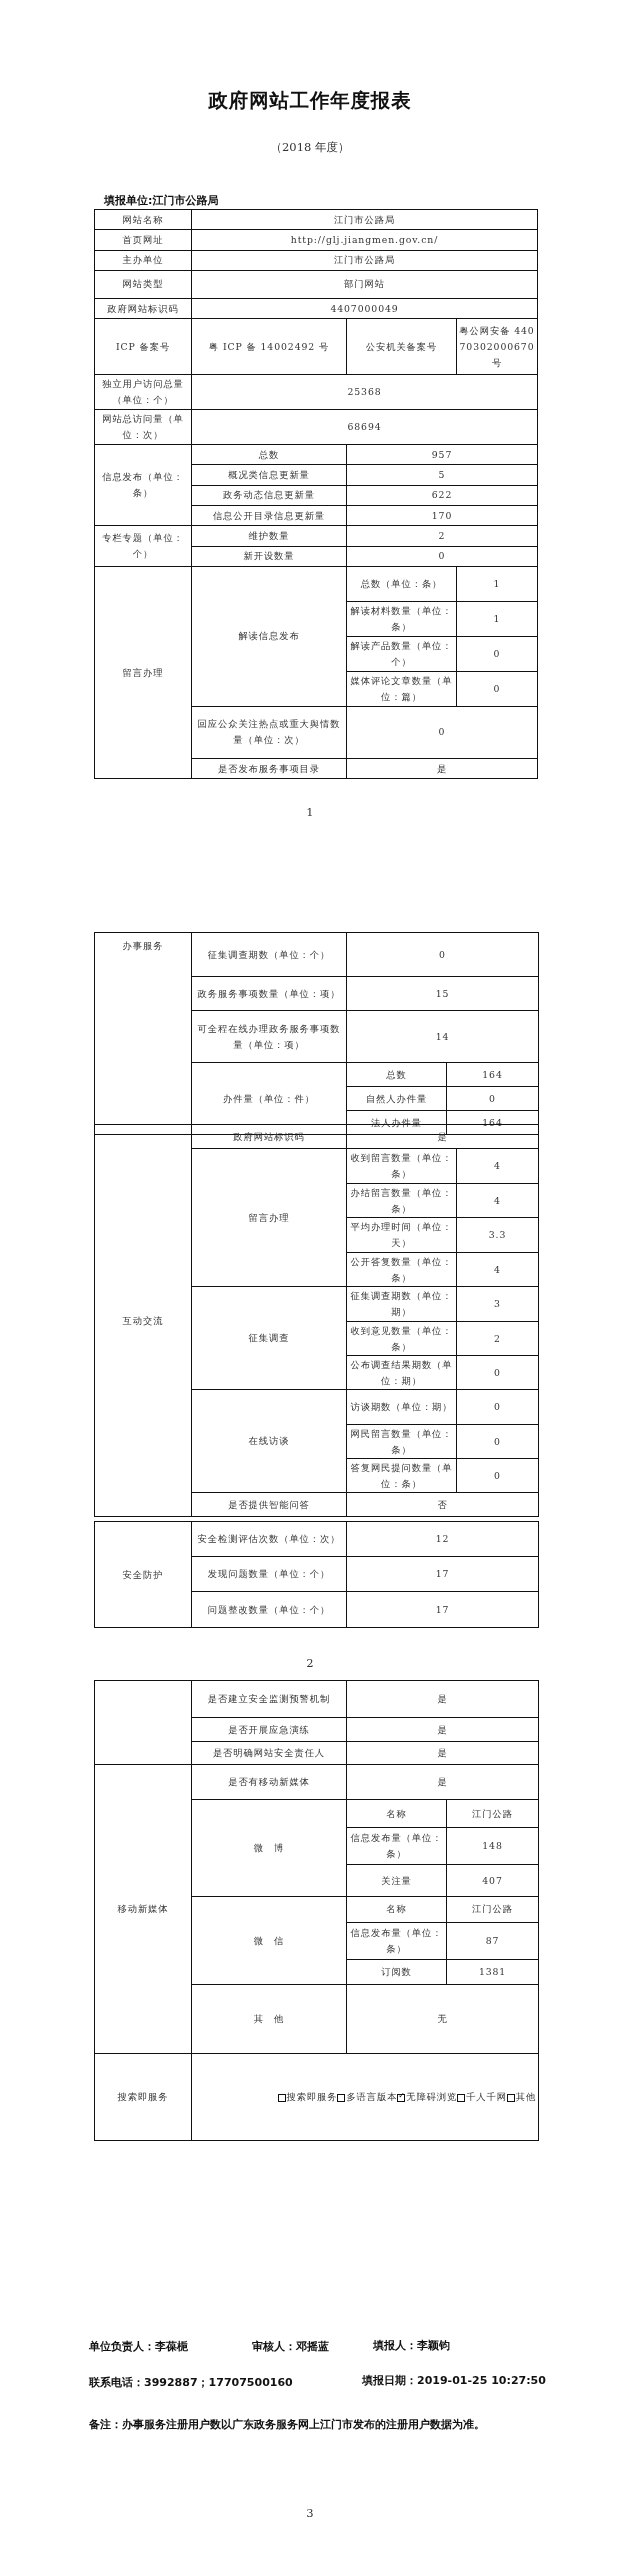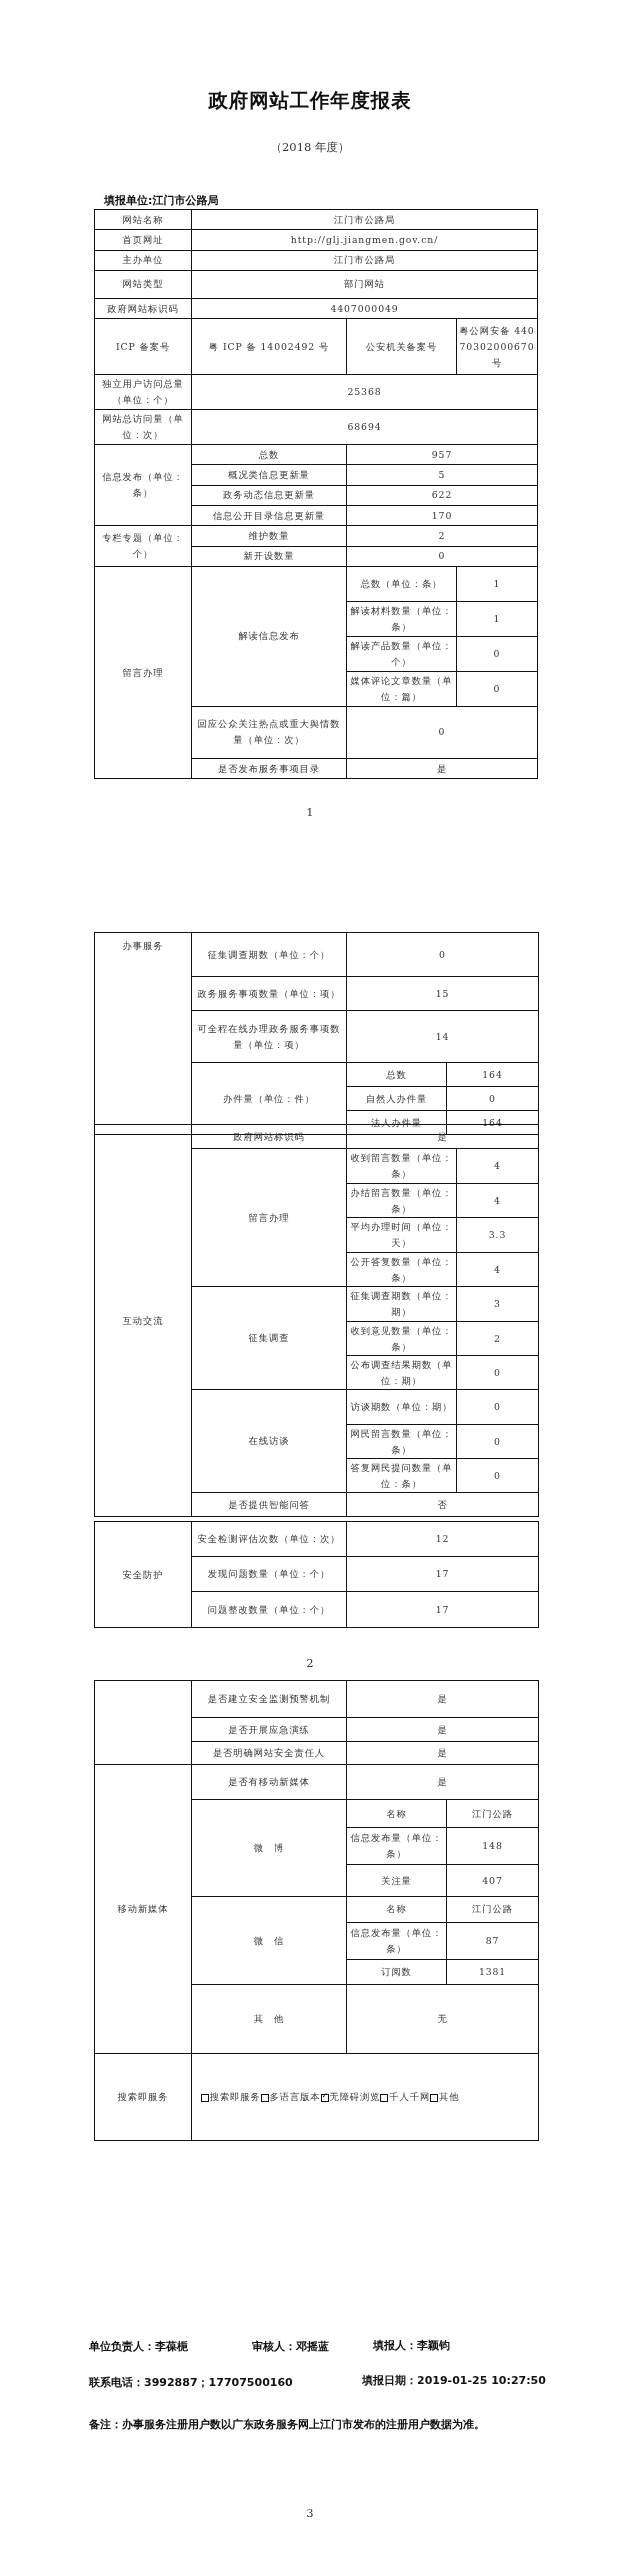--- a/index.html
+++ b/index.html
@@ -298,21 +298,21 @@
   <tr style="height:25.6px">
         <td>订阅数</td>
         <td>1381</td>
       </tr>
   <tr style="height:69px">
         <td>其　他</td>
         <td colspan="2">无</td>
       </tr>
   <tr style="height:87px">
     <td>搜索即服务</td>
-    <td colspan="3" style="text-align:left;padding-left:8.8px;">
+    <td colspan="3" style="text-align:right;padding-left:8.8px;">
       <span class="innov"><span class="cb"></span><span>搜索即服务</span></span><span class="innov"><span class="cb"></span><span>多语言版本</span></span><span class="innov"><span class="cb on"></span><span>无障碍浏览</span></span><span class="innov"><span class="cb"></span><span>千人千网</span></span><span class="innov"><span class="cb"></span><span>其他</span></span>
     </td>
   </tr>
 </tbody>
   </table>
 
 <div class="abs foot" style="left:89px;top:2293px;">单位负责人：李葆梔</div>
 <div class="abs foot" style="left:252px;top:2293px;">审核人：邓摇蓝</div>
 <div class="abs foot" style="left:373px;top:2292px;">填报人：李颖钧</div>
 <div class="abs foot" style="left:89px;top:2329px;">联系电话：3992887；17707500160</div>

